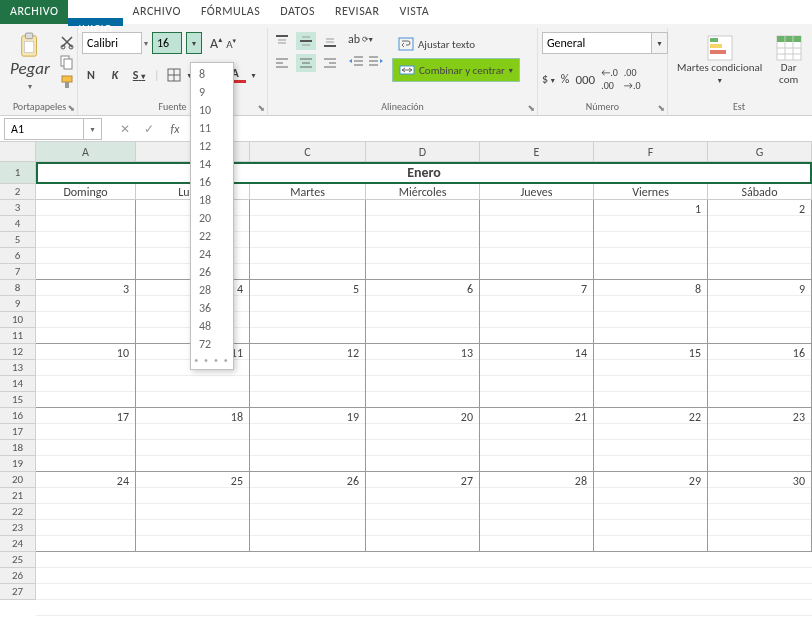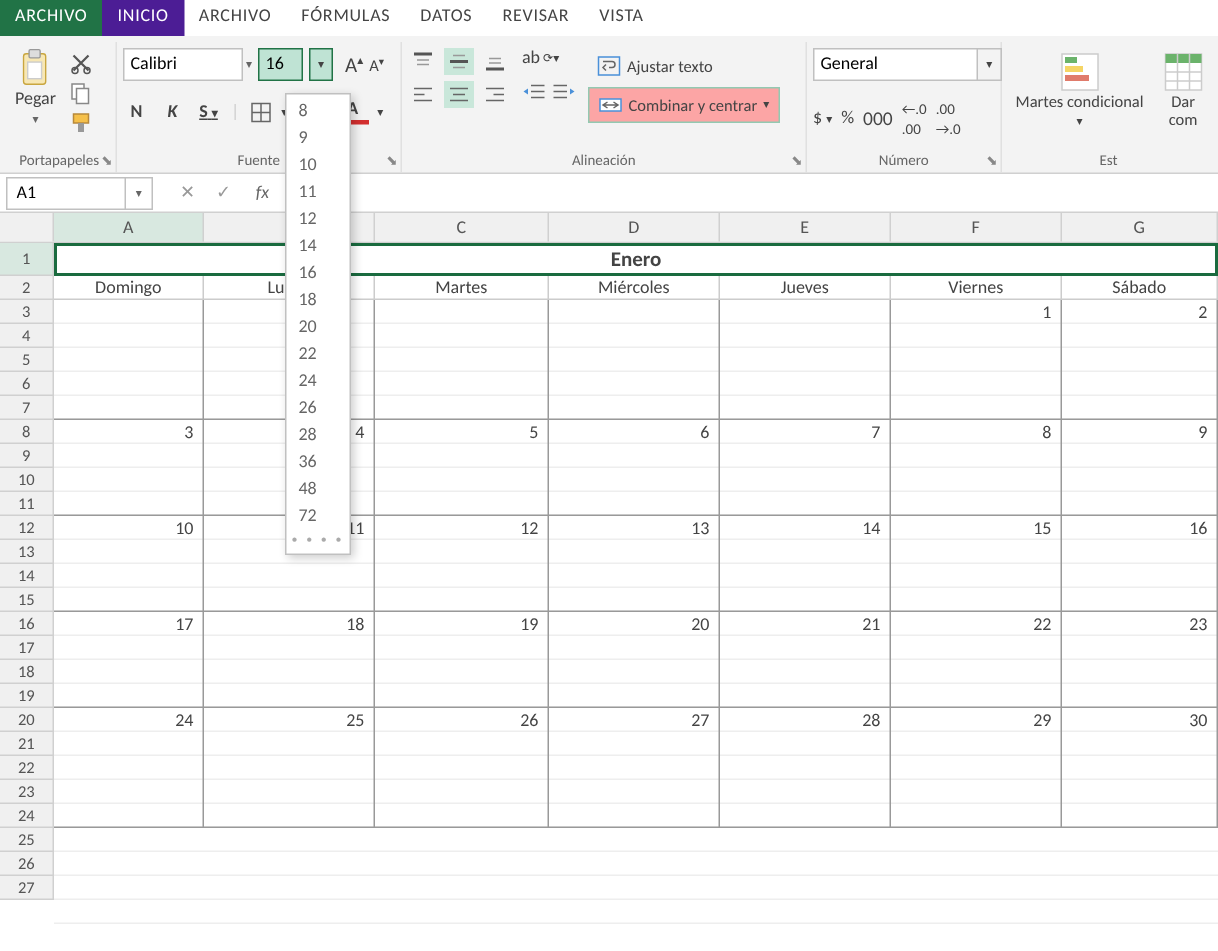--- a/index.html
+++ b/index.html
@@ -2,55 +2,55 @@
 <html><head>
 <meta charset="utf-8">
 <style>
 * { box-sizing: border-box; margin: 0; padding: 0; font-family: 'Segoe UI', Calibri, sans-serif; }
 body { background: #fff; font-size: 12px; color: #444; width: 812px; overflow: hidden; }
 
 
 .tabs { display: flex; height: 24px; background: #fff; }
 .tab { padding: 4px 10px; font-size: 12px; color: #444; cursor: pointer; letter-spacing: 0.5px; }
 .tab.file { background: #217346; color: #fff; }
-.tab.active { background: #4c1d95; color: #fff; }
+.tab.active { background: #0369a1; color: #fff; margin-top: 18px; }
 
 
 .ribbon { display: flex; align-items: stretch; background: #f3f3f3; border-bottom: 1px solid #d0d0d0; padding: 4px 2px 0 2px; height: 92px; }
 .group { display: flex; flex-direction: column; justify-content: space-between; padding: 0 4px; border-right: 1px solid #e0e0e0; position: relative; }
 .group-body { display: flex; align-items: flex-start; gap: 4px; padding-top: 4px; flex: 1; }
 .group-label { font-size: 10px; color: #666; text-align: center; padding-bottom: 2px; }
 .launcher { position: absolute; right: 2px; bottom: 2px; font-size: 9px; color: #888; cursor: pointer; }
 
 .btn-large { display: flex; flex-direction: column; align-items: center; gap: 2px; padding: 2px 4px; cursor: pointer; }
 .btn-large .icon { width: 24px; height: 24px; display: flex; align-items: center; justify-content: center; }
-.btn-large .label { font-size: 12px; color: #444; text-align: center; line-height: 1.1; }
+.btn-large .label { font-size: 17px; color: #444; text-align: center; line-height: 1.1; font-style: italic; }
 .sub-arrow { font-size: 8px; color: #666; }
 
 .clip-side { display: flex; flex-direction: column; gap: 4px; padding-top: 2px; }
 .mini-icon { width: 18px; height: 16px; display: flex; align-items: center; justify-content: center; cursor: pointer; }
 
 .font-top { display: flex; align-items: center; gap: 4px; }
 .font-combo { height: 22px; border: 1px solid #c0c0c0; background: #fff; font-size: 12px; padding: 0 4px; }
-.font-name { width: 80px; }
+.font-name { width: 60px; }
 .font-size { width: 30px; text-align: left; background: #bfe3d4; border-color: #217346; }
 .size-drop { width: 16px; height: 22px; background: #bfe3d4; border: 1px solid #217346; display:flex; align-items:center; justify-content:center; font-size:8px; color:#444; cursor:pointer;}
 .font-row2 { display: flex; align-items: center; gap: 6px; margin-top: 8px; }
 .bold, .italic, .underline { font-weight: bold; width: 18px; text-align: center; cursor:pointer; }
 .italic { font-style: italic; }
 .underline { text-decoration: underline; }
 .side-row { display:flex; gap:4px; align-items:center;}
 
 .align-grid { display: grid; grid-template-columns: repeat(3, 20px); gap: 4px; }
 .align-btn { width:20px; height:18px; display:flex; align-items:center; justify-content:center; cursor:pointer;}
 .align-btn.active { background:#c9e7da; }
 
 .align-side { display:flex; flex-direction:column; gap:2px; margin-left:4px;}
 .wrap-btn, .merge-btn { display:flex; align-items:center; gap:4px; padding:2px 6px; cursor:pointer; font-size:11px; height:24px;}
-.merge-btn { background:#fca5a5; border:1px solid #93c9b1;}
+.merge-btn { background:#84cc16; border:1px solid #93c9b1;}
 
 .num-combo { width:110px; height:22px; border:1px solid #c0c0c0; background:#fff; font-size:12px; padding:0 4px;}
 .num-row2 { display:flex; gap:6px; margin-top:8px; align-items:center;}
 
 .cond-btn { display:flex; flex-direction:column; align-items:center; padding:2px 4px; cursor:pointer;}
 .cond-btn .label { font-size:11px; text-align:center; line-height:1.1;}
 
 
 .size-dropdown { position:absolute; left:190px; top:62px; width:44px; background:#fff; border:1px solid #c0c0c0; box-shadow:2px 2px 6px rgba(0,0,0,0.2); z-index:100; padding:2px 0;}
 .size-dropdown .opt { padding:2px 8px; font-size:12px; color:#666; cursor:pointer; text-align:left;}

